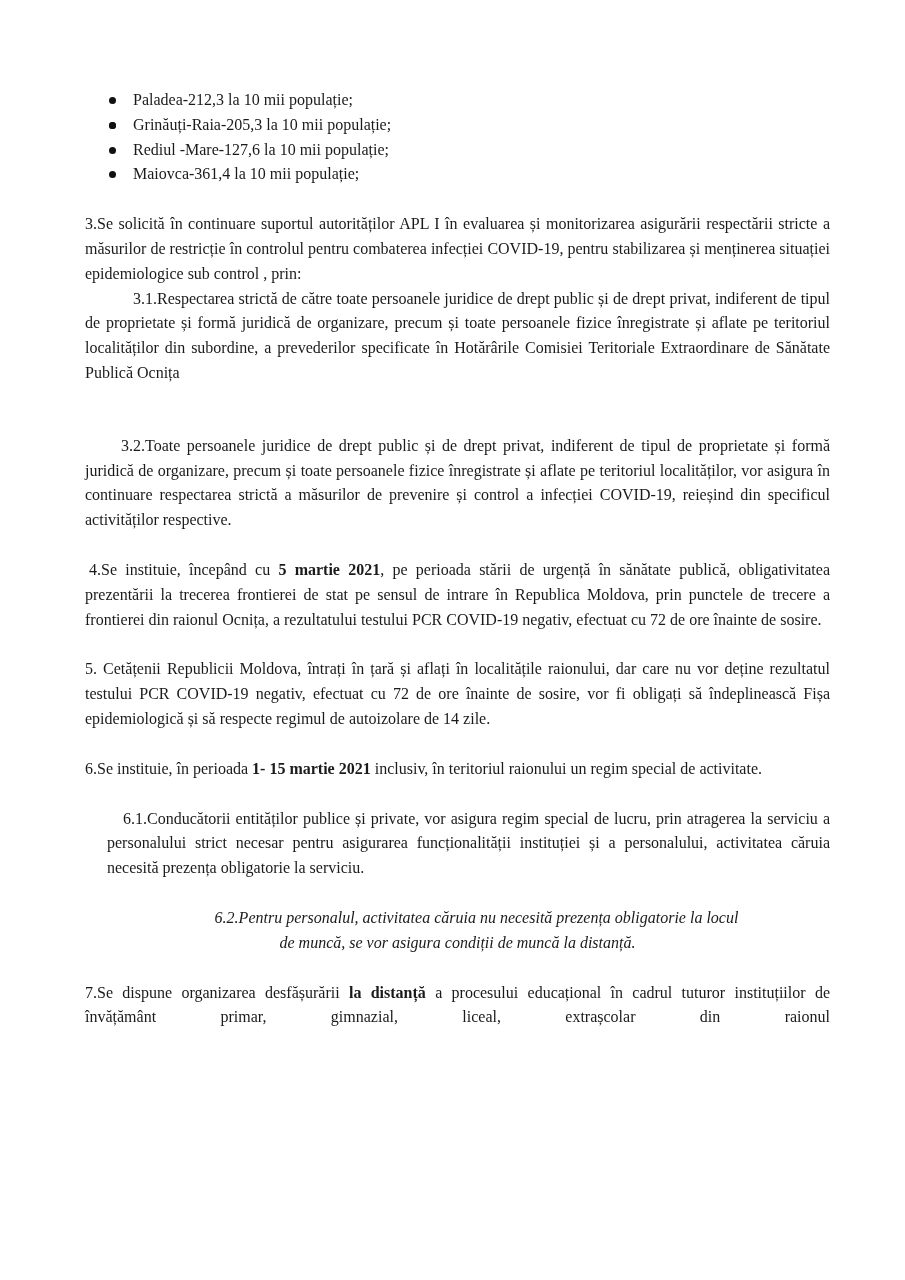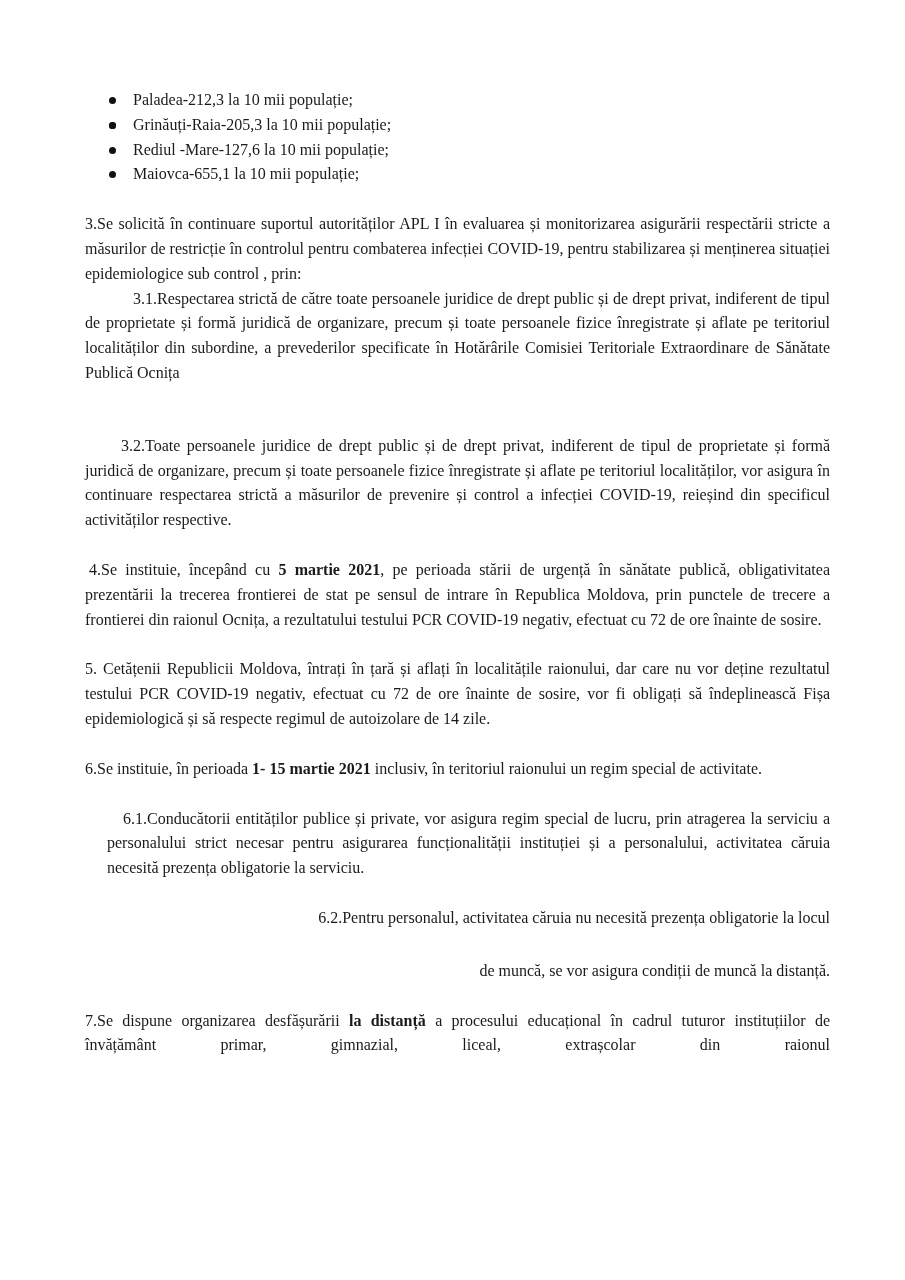--- a/index.html
+++ b/index.html
@@ -10,35 +10,35 @@
   }
   ul.bullets { list-style: none; margin: 0; padding: 0 0 0 48px; }
   ul.bullets li { position: relative; white-space: nowrap; }
   ul.bullets li .dot {
     position: absolute; left: -24px; top: 9px; width: 7px; height: 7px; border-radius: 50%; background: #111;
   }
   p { margin: 0; text-align: justify; }
   .gap { height: 25px; }
   .indent1 { text-indent: 48px; }
   .indent2 { text-indent: 36px; margin-top: 48px; }
-  .nojust { text-align: right; }
+  .nojust { text-align: center; font-style: italic; }
   b { font-weight: bold; }
   .lastline { text-align-last: left; }
 </style>
 </head>
 <body>
 
 <div class="page">
 
   <ul class="bullets">
     <li><span class="dot"></span><span>Paladea-212,3 la 10 mii populație;</span></li>
     <li><span class="dot"></span></li>
     <li><span class="dot"></span><span>Grinăuți-Raia-205,3 la 10 mii populație;</span></li>
     <li><span class="dot"></span><span>Rediul -Mare-127,6 la 10 mii populație;</span></li>
-    <li><span class="dot"></span><span>Maiovca-655,1 la 10 mii populație;</span></li>
+    <li><span class="dot"></span><span>Maiovca-361,4 la 10 mii populație;</span></li>
   </ul>
 
   <div class="gap"></div>
 
   <p class="lastline">3.Se solicită în continuare suportul autorităților APL I în evaluarea și monitorizarea asigurării respectării stricte a măsurilor de restricție în controlul pentru combaterea infecției COVID-19, pentru stabilizarea și menținerea situației epidemiologice sub control , prin:</p>
   <p class="indent1 lastline">3.1.Respectarea strictă de către toate persoanele juridice de drept public și de drept privat, indiferent de tipul de proprietate și formă juridică de organizare, precum și toate persoanele fizice înregistrate și aflate pe teritoriul localităților din subordine, a prevederilor specificate în Hotărârile  Comisiei Teritoriale Extraordinare de Sănătate Publică Ocnița</p>
   <p class="indent2 lastline">3.2.Toate  persoanele juridice de drept public și de drept privat, indiferent de tipul de proprietate și formă juridică de organizare, precum și toate persoanele fizice înregistrate și aflate pe teritoriul localităților, vor asigura în continuare  respectarea strictă a măsurilor de prevenire și control a infecției COVID-19, reieșind din specificul activităților respective.</p>
 
   <div class="gap"></div>
 
@@ -53,20 +53,20 @@
   <p class="lastline"><span>6.Se instituie, în perioada </span><b>1- 15 martie 2021</b><span> inclusiv, în teritoriul raionului un regim special de activitate.</span></p>
 
   <div class="gap"></div>
 
   <p class="lastline" style="padding-left:22px; text-indent:16px;">6.1.Conducătorii entităților publice și private, vor asigura regim special de lucru, prin atragerea la serviciu a personalului strict necesar pentru asigurarea funcționalității instituției și a personalului, activitatea căruia necesită prezența obligatorie la serviciu.</p>
 
   <div class="gap"></div>
 
   <p class="nojust">
     <span style="display:block; padding-left:38px;">6.2.Pentru personalul, activitatea căruia nu necesită prezența obligatorie la locul</span>
-    <span style="display:block;margin-top:28px;">de muncă, se vor asigura  condiții de muncă la distanță.</span>
+    <span style="display:block;">de muncă, se vor asigura  condiții de muncă la distanță.</span>
   </p>
 
   <div class="gap"></div>
 
   <p style="text-align-last: justify;"><span>7.Se dispune organizarea desfășurării </span><b>la distanță</b><span> a procesului educațional în cadrul tuturor instituțiilor de învățământ primar, gimnazial, liceal, extrașcolar din raionul</span></p>
 
 </div>
 
 </body></html>

